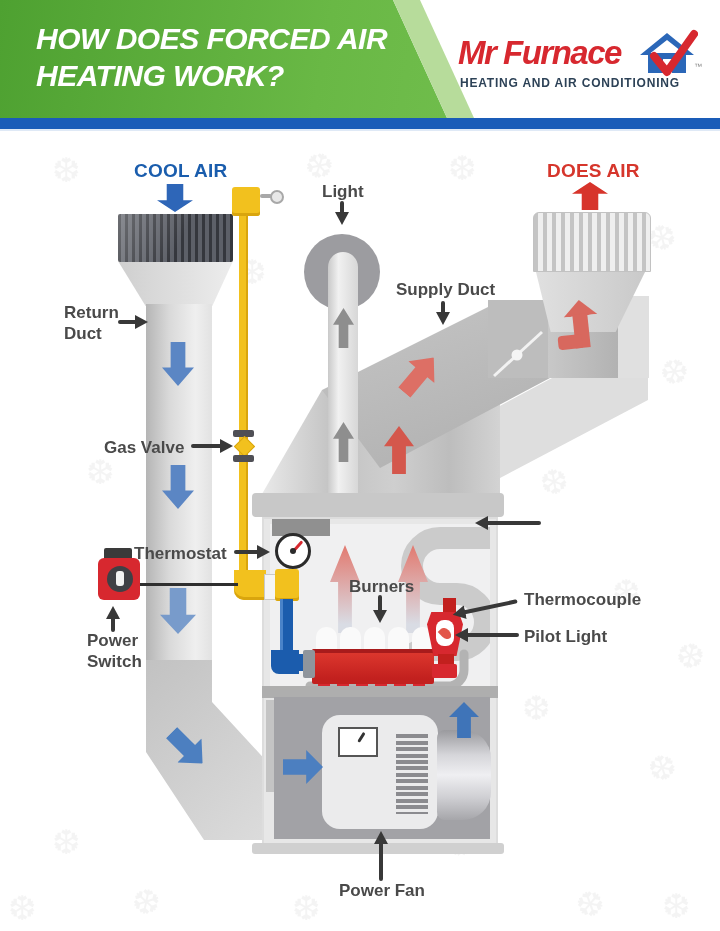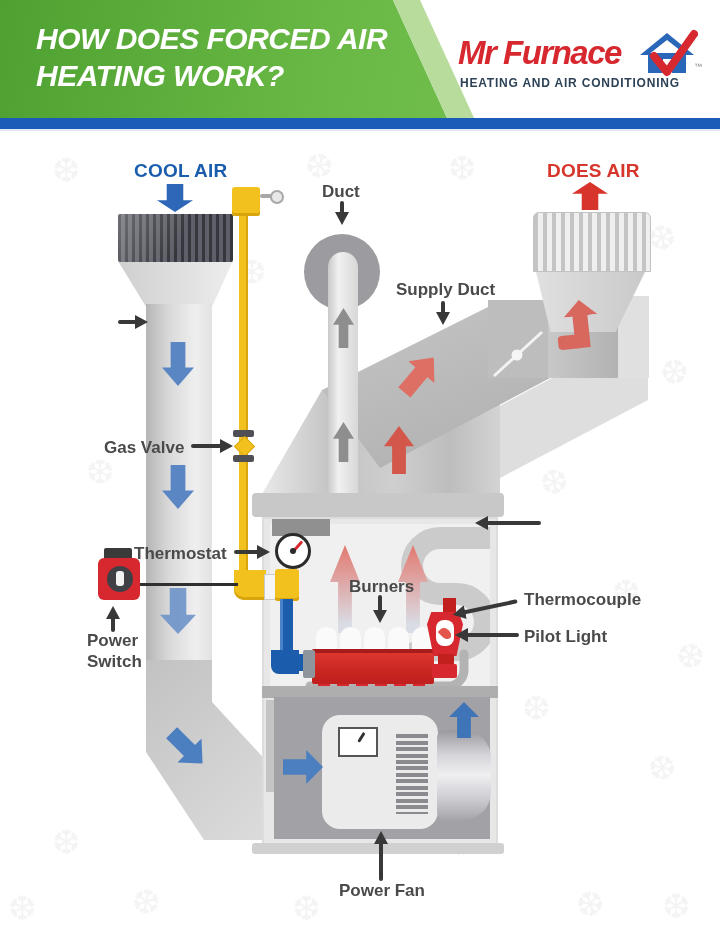--- a/index.html
+++ b/index.html
@@ -216,32 +216,33 @@
   <div class="abs" style="left:104px;top:548px;width:28px;height:12px;background:#3a3a3a;border-radius:2px;"></div>
   <div class="abs" style="left:98px;top:558px;width:42px;height:42px;background:#d7282f;border-radius:6px;"></div>
   <div class="abs" style="left:107px;top:566px;width:26px;height:26px;background:#3f4045;border-radius:50%;"></div>
   <div class="abs" style="left:116px;top:571px;width:8px;height:15px;background:#f2f2f2;border-radius:3px;"></div>
 
   <div class="abs flow-lbl" style="left:134px;top:160px;color:#1a5dad;">COOL AIR</div>
   <div class="fa fa-down" style="left:157px;top:184px;width:36px;height:28px;background:#2e66b8;"></div>
   <div class="abs flow-lbl" style="left:547px;top:160px;color:#d6362c;">DOES AIR</div>
   <div class="fa fa-up" style="left:572px;top:182px;width:36px;height:28px;background:#d7342b;"></div>
 
-  <div class="abs lbl" style="left:322px;top:181px;">Duct</div>
+  <div class="abs lbl" style="left:322px;top:181px;">Light</div>
   <div class="abs ptr" style="left:330px;top:206px;width:24px;transform:rotate(90deg);">
     <div class="stem"></div>
       <div class="head"></div>
   </div>
 
   <div class="abs lbl" style="left:396px;top:279px;">Supply Duct</div>
   <div class="abs ptr" style="left:431px;top:306px;width:24px;transform:rotate(90deg);">
     <div class="stem"></div>
       <div class="head"></div>
   </div>
 
+  <div class="abs lbl" style="left:64px;top:302px;width:72px;">Return Duct</div>
   <div class="abs ptr" style="left:118px;top:315px;width:30px;">
     <div class="stem"></div>
       <div class="head"></div>
   </div>
 
   <div class="abs lbl" style="left:104px;top:437px;">Gas Valve</div>
   <div class="abs ptr" style="left:191px;top:439px;width:42px;">
     <div class="stem"></div>
       <div class="head"></div>
   </div>

